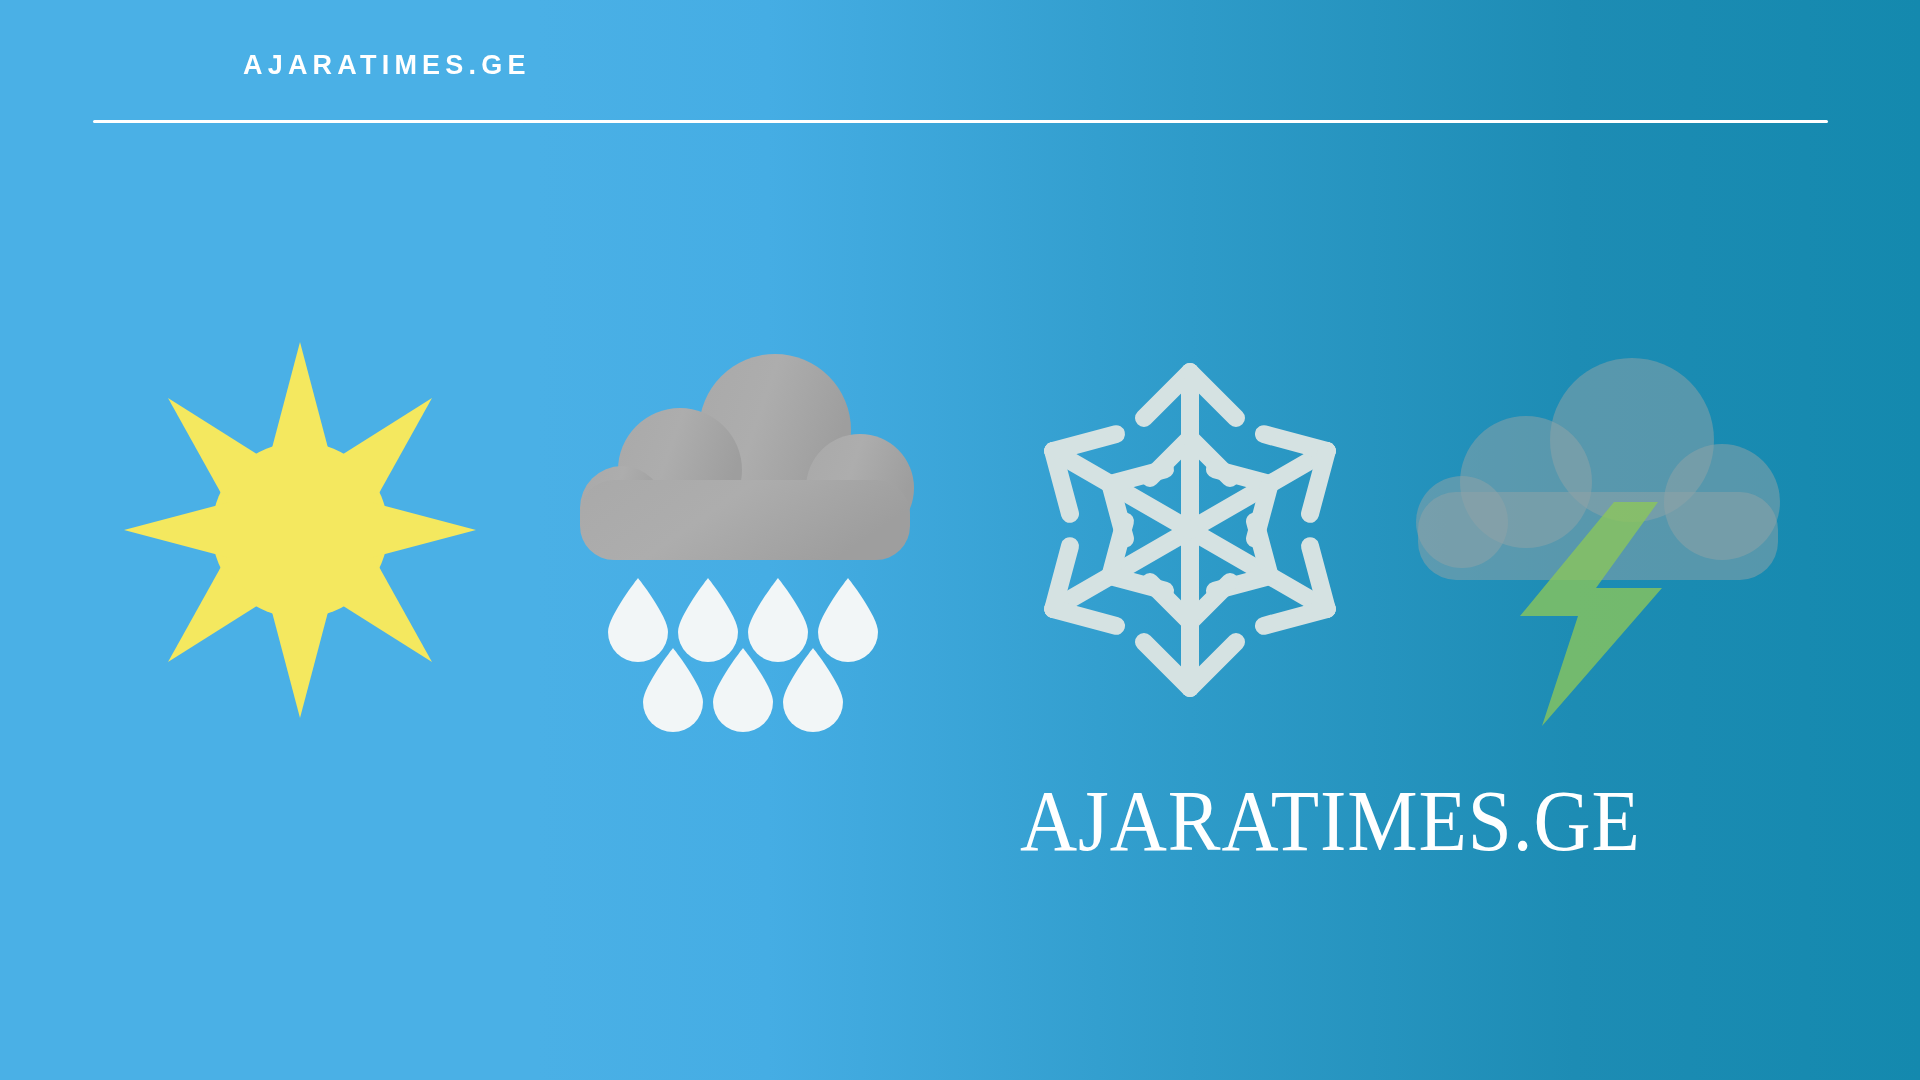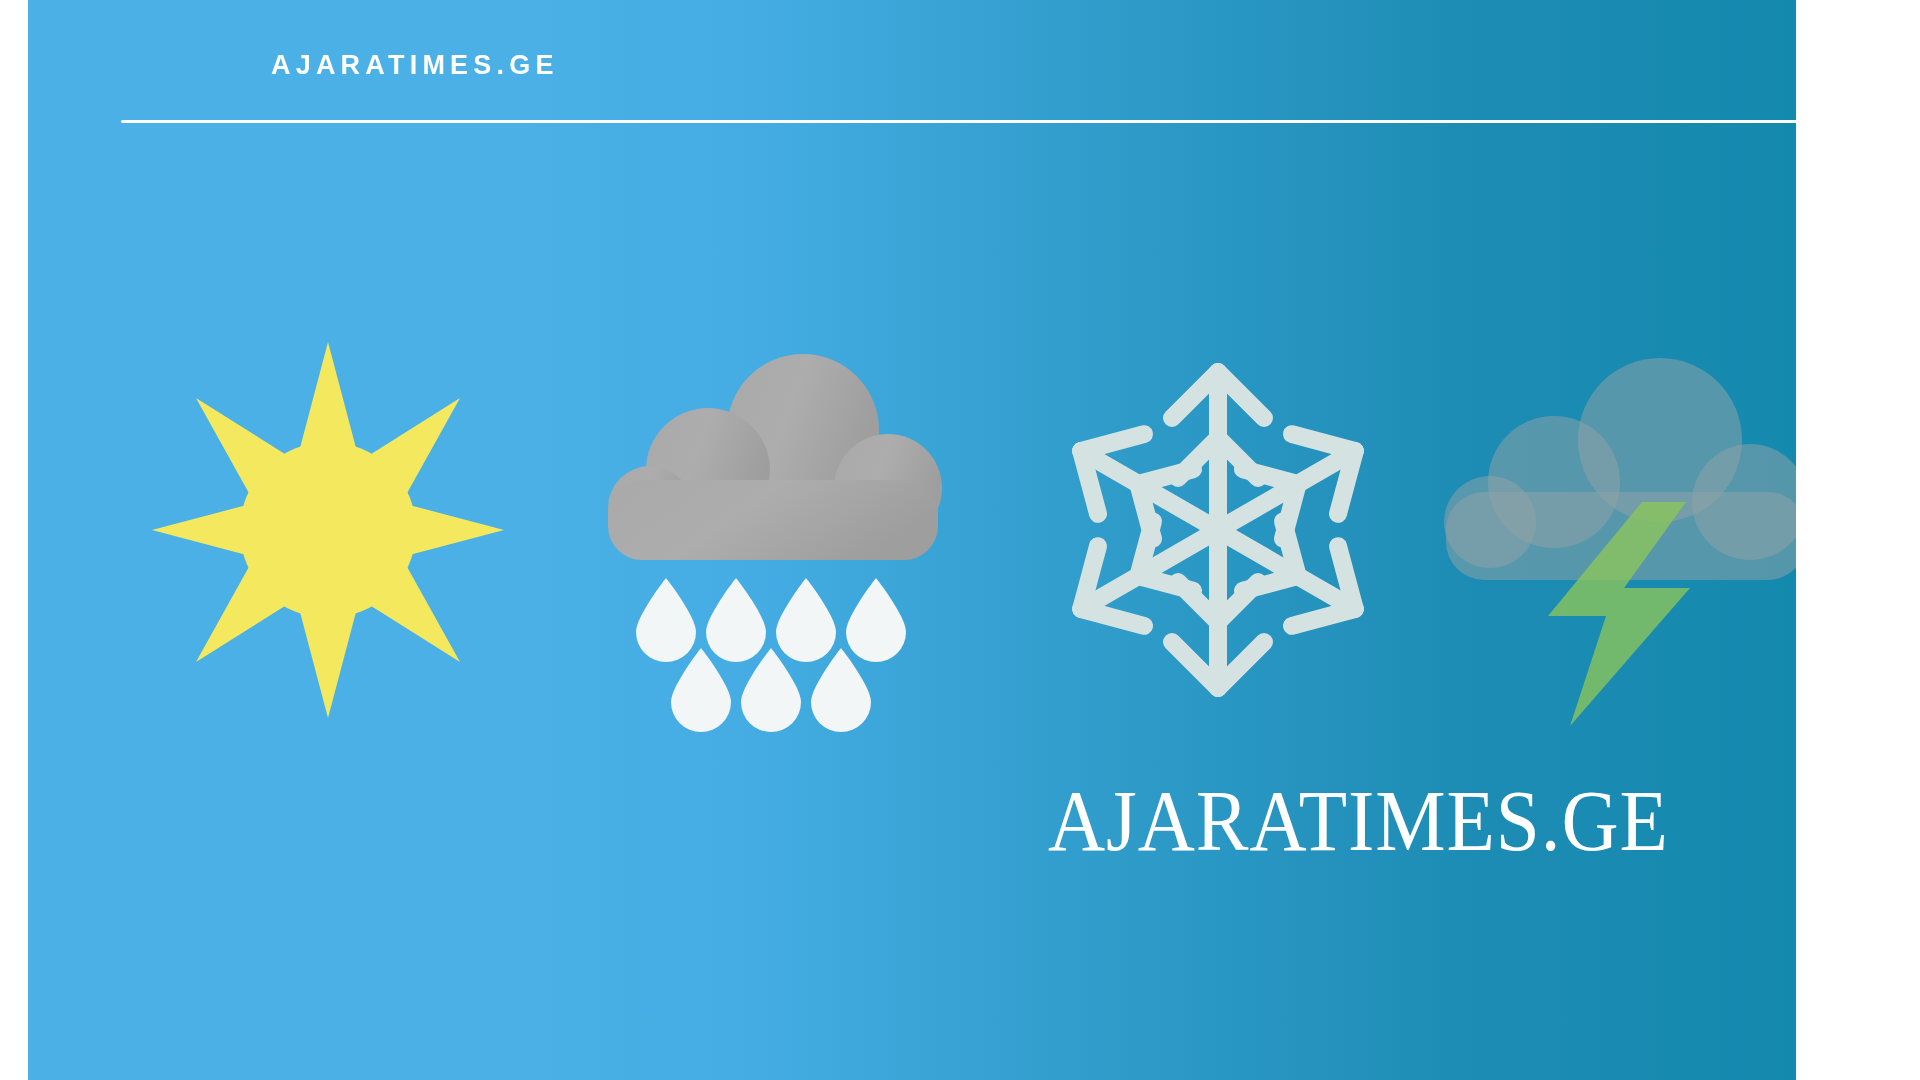--- a/index.html
+++ b/index.html
@@ -9,32 +9,31 @@
     height: 1080px;
     overflow: hidden;
   }
 
   body {
     font-family: "Liberation Sans", sans-serif;
   }
 
   #stage {
     position: relative;
-    width: 1768px;
+    width: 1920px;
     height: 1080px;
     background: linear-gradient(
         to right,
         #4AB0E6 0%,
         #4AB0E6 28%,
         #45ADE4 40%,
         #2E9BC9 62%,
         #1D8CB4 82%,
         #1489AE 100%);
     overflow: hidden;
-    margin-left: 28px;
   }
 
   
   #brand-header {
     position: absolute;
     left: 0;
     top: 0;
     width: 1920px;
     height: 140px;
   }

